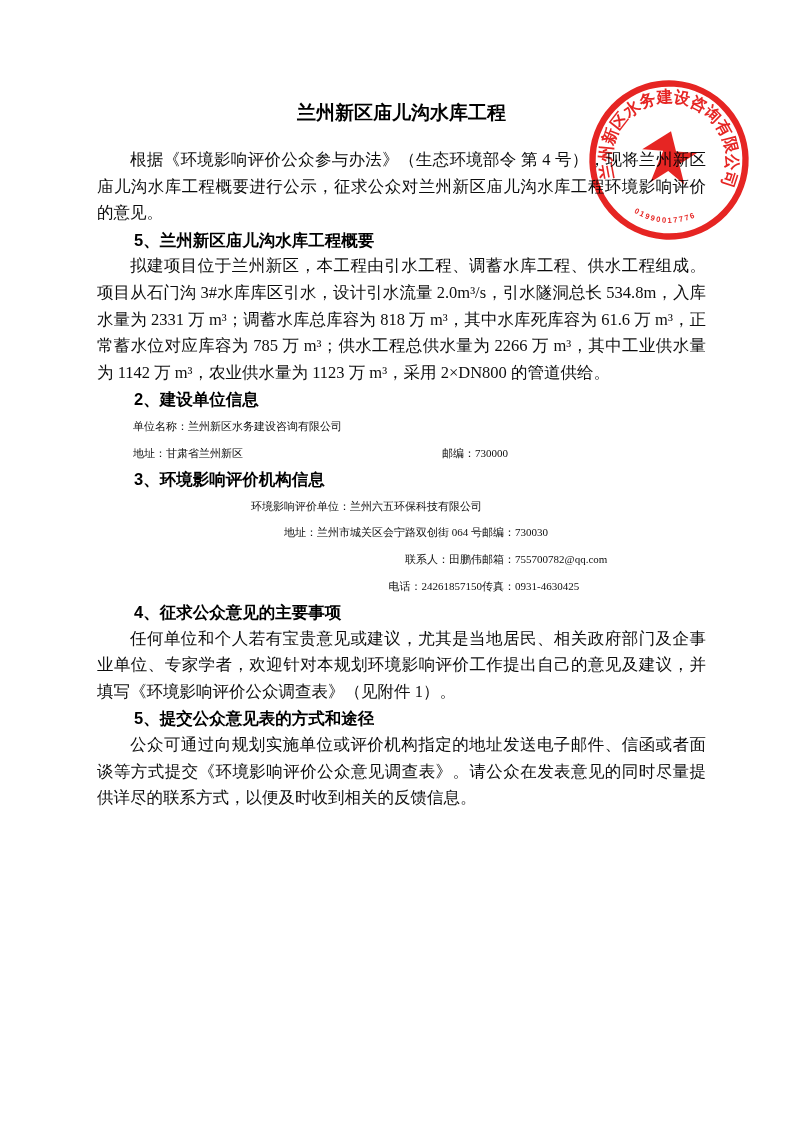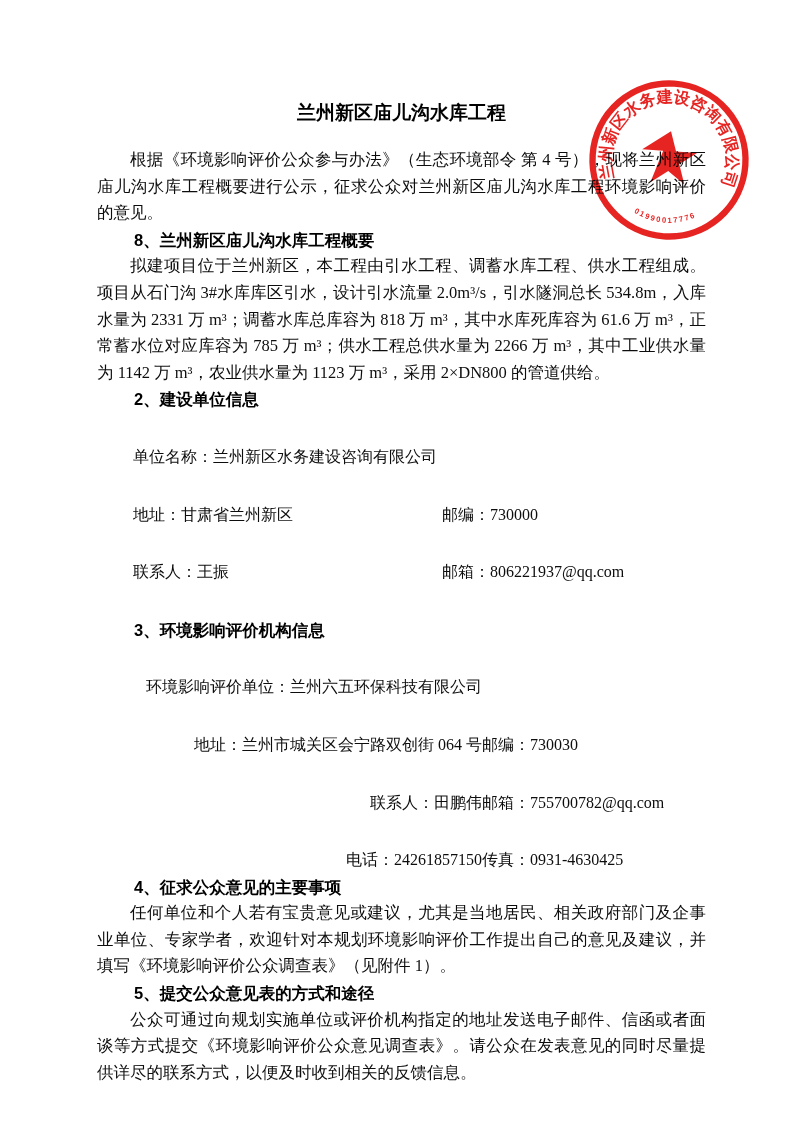--- a/index.html
+++ b/index.html
@@ -47,25 +47,24 @@
     font-family: "Liberation Sans", "DejaVu Sans", sans-serif;
     font-weight: bold;
     font-size: 16.5px;
     line-height: 26.6px;
     margin: 0;
     padding-left: 37px;
     color: #000000;
   }
   .contact-row {
     display: flex;
-    font-size: 16px;
+    font-size: 11px;
     line-height: 26.6px;
     padding-left: 36px;
     color: #0d0d0d;
-    margin-top: 31px;
   }
   .sec-2 .contact-left { width: 309px; flex: 0 0 309px; }
   .sec-3 .contact-left { width: 349px; flex: 0 0 349px; text-align: right; }
   .contact-right { flex: 1; }
   .stamp {
     position: absolute;
     left: 584px;
     top: 75px;
     width: 170px;
     height: 170px;
@@ -78,36 +77,32 @@
 </style>
 </head>
 <body>
 
 <div class="doc">
 
   <h1 class="title">兰州新区庙儿沟水库工程</h1>
 
   <p class="para">根据《环境影响评价公众参与办法》（生态环境部令 第 4 号），现将兰州新区庙儿沟水库工程概要进行公示，征求公众对兰州新区庙儿沟水库工程环境影响评价的意见。</p>
 
-  <h3 class="sec-heading">8、兰州新区庙儿沟水库工程概要</h3>
+  <h3 class="sec-heading">5、兰州新区庙儿沟水库工程概要</h3>
   <p class="para">拟建项目位于兰州新区，本工程由引水工程、调蓄水库工程、供水工程组成。项目从石门沟 3#水库库区引水，设计引水流量 2.0m³/s，引水隧洞总长 534.8m，入库水量为 2331 万 m³；调蓄水库总库容为 818 万 m³，其中水库死库容为 61.6 万 m³，正常蓄水位对应库容为 785 万 m³；供水工程总供水量为 2266 万 m³，其中工业供水量为 1142 万 m³，农业供水量为 1123 万 m³，采用 2×DN800 的管道供给。</p>
 
   <h3 class="sec-heading">2、建设单位信息</h3>
   <div class="sec-2">
     <div class="contact-row">
       <span class="contact-left">单位名称：兰州新区水务建设咨询有限公司</span>
       <span class="contact-right"></span>
     </div>
     <div class="contact-row">
       <span class="contact-left">地址：甘肃省兰州新区</span>
       <span class="contact-right">邮编：730000</span>
-    </div>
-    <div class="contact-row">
-      <span class="contact-left">联系人：王振</span>
-      <span class="contact-right">邮箱：806221937@qq.com</span>
     </div>
     <div class="contact-row">
       <span class="contact-right"></span>
     </div>
   </div>
 
   <h3 class="sec-heading">3、环境影响评价机构信息</h3>
   <div class="sec-3">
     <div class="contact-row">
       <span class="contact-left">环境影响评价单位：兰州六五环保科技有限公司</span>

